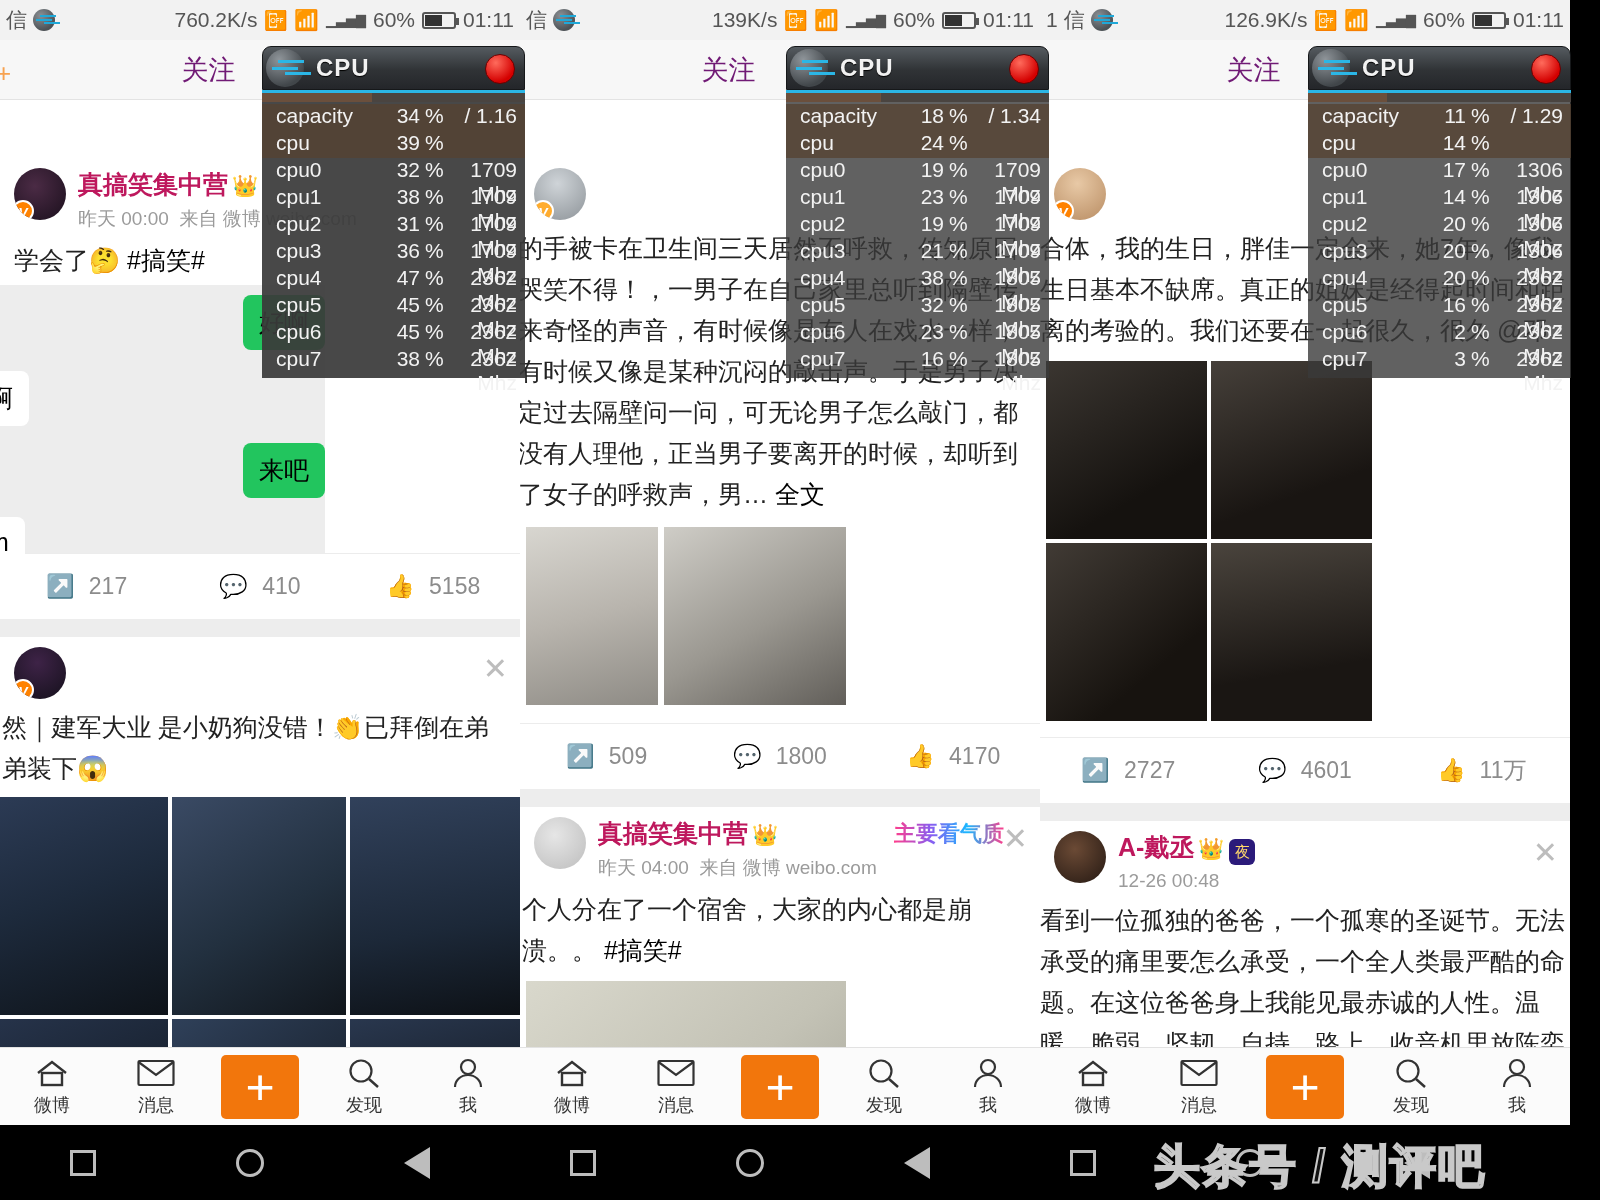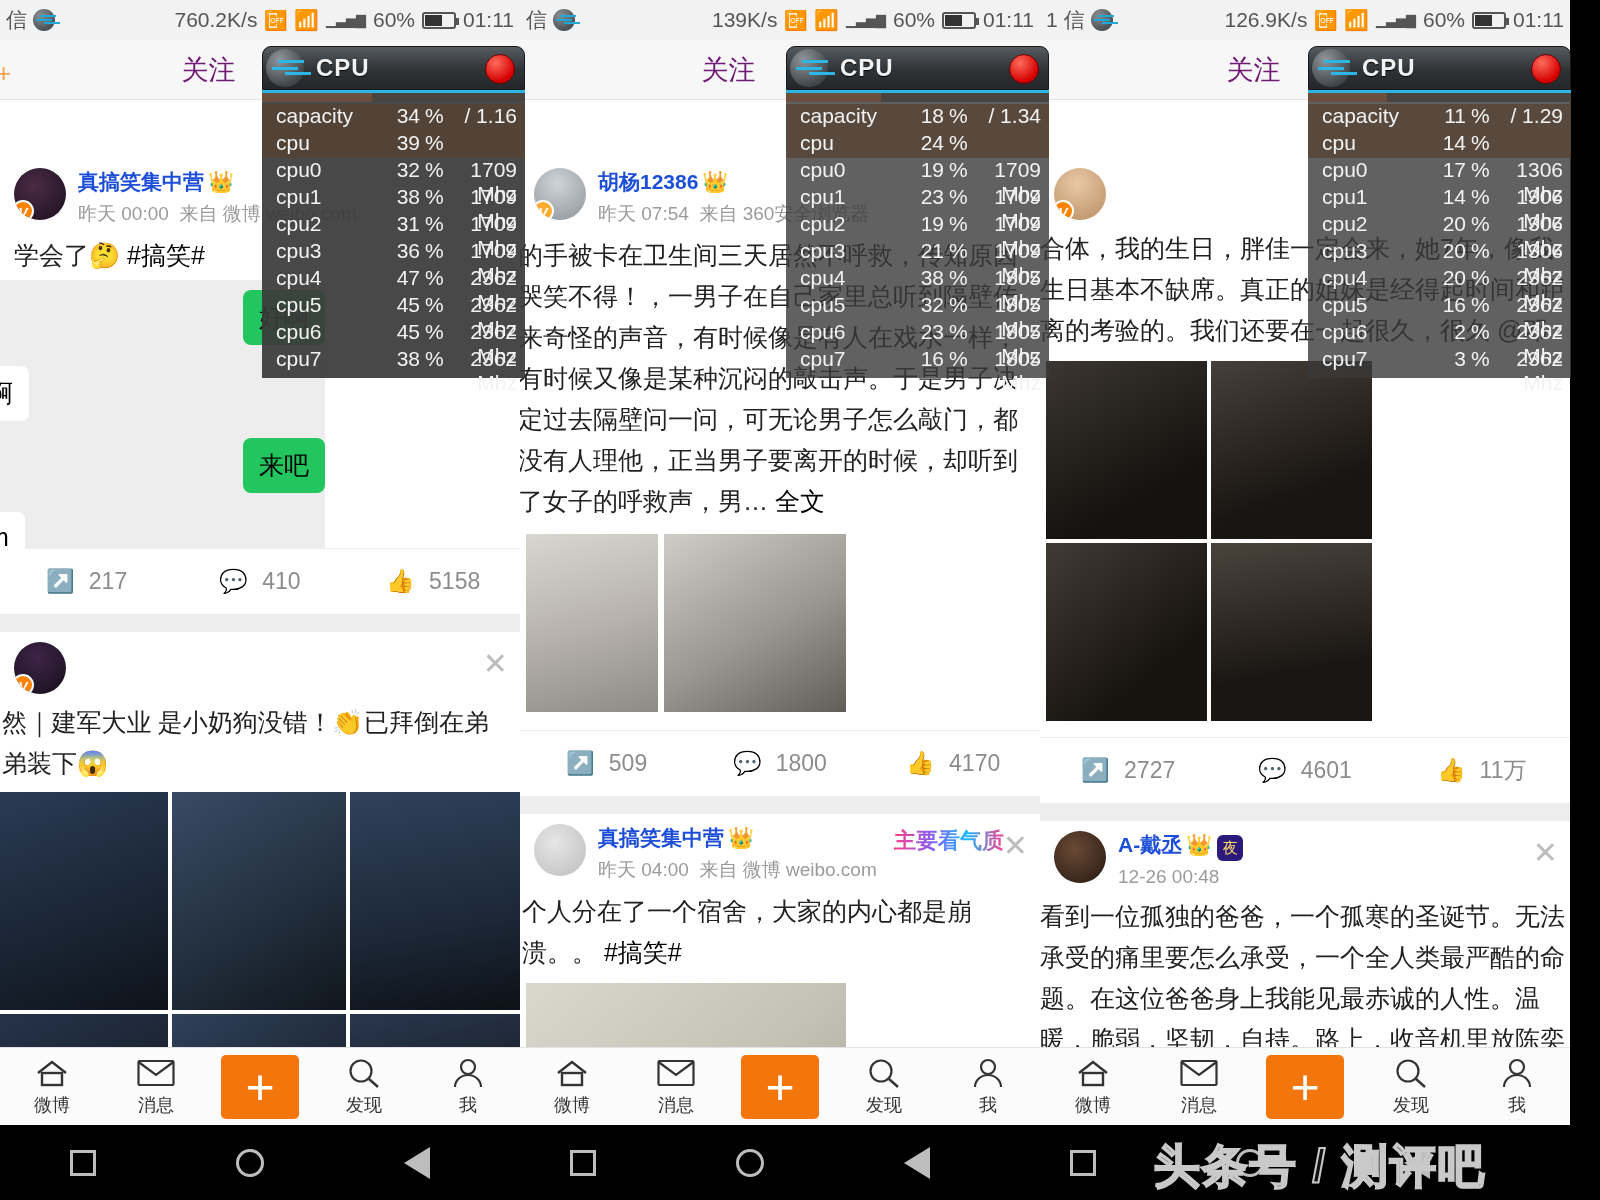--- a/index.html
+++ b/index.html
@@ -46,21 +46,21 @@
                display:flex; align-items:center; justify-content:center; }
 
   
   .post { background:#fff; padding:0 14px; position:relative; }
   .post-head { display:flex; align-items:flex-start; padding-top:10px; }
   .avatar { width:52px;height:52px;border-radius:50%;flex:none;margin-right:12px;
             position:relative; overflow:hidden;}
   .avatar .vbadge{position:absolute;left:-2px;bottom:-2px;width:22px;height:22px;border-radius:50%;
      background:#ff8200;color:#fff;font-size:14px;line-height:22px;text-align:center;
      border:2px solid #fff;font-weight:bold;font-style:italic;}
-  .pname { color:#1d4ed8; font-size:21px; font-weight:bold; }
+  .pname { color:#be185d; font-size:25px; font-weight:bold; }
   .crown { font-size:21px; }
   .pmeta { color:#9b9b9b; font-size:19px; margin-top:5px; }
   .pmeta .src { color:#9b9b9b; }
   .pmeta .srclink { color:#6a8fc0; }
   .ptext { font-size:25px; line-height:41px; color:#222; padding:8px 0 4px; word-break:break-all;}
   .ptext .tag, .ptext .more { color:#000000;margin-top:16px; }
   .closex { position:absolute; right:12px; top:14px; color:#bdbdbd; font-size:30px; }
 
   
   .stats { display:flex; height:66px; align-items:center; color:#8c8c8c; font-size:23px;
@@ -299,29 +299,20 @@
     <div class="newbanner">
       <span>10条新微博</span>
     </div>
 
     <div class="post" style="margin-top:-58px;">
       <div style="height:58px"></div>
       <div class="post-head">
         <div class="avatar" style="background:radial-gradient(circle at 45% 30%,#cfd4d8,#8d9398);">
           <div class="vbadge" style="background:#ffac2e;">V</div>
         </div>
-        <div style="flex:1;">
-          <div><span class="pname">胡杨12386</span>
-               <span class="crown">👑</span></div>
-          <div class="pmeta">
-            <span>昨天 07:54</span>
-            &nbsp;<span>来自</span>
-            <span class="src">360安全浏览器</span>
-          </div>
-        </div>
       </div>
       <div class="ptext" style="margin-left:-16px;width:516px;">
         <span>的手被卡在卫生间三天居然不呼救，传知原因哭笑不得！，一男子在自己家里总听到隔壁传来奇怪的声音，有时候像是有人在戏水一样，有时候又像是某种沉闷的敲击声。于是男子决定过去隔壁问一问，可无论男子怎么敲门，都没有人理他，正当男子要离开的时候，却听到了女子的呼救声，男…</span>
         <span class="more">全文</span>
       </div>
       <div style="display:flex;gap:6px;margin:8px 0 0 -8px;">
         <div style="width:132px;height:178px;background:linear-gradient(165deg,#d8d6d0,#b8b4ad 50%,#8e8b85);"></div>
         <div style="width:182px;height:178px;background:linear-gradient(150deg,#cfcdc7,#9a9790 55%,#615e59);"></div>
       </div>
     </div>

